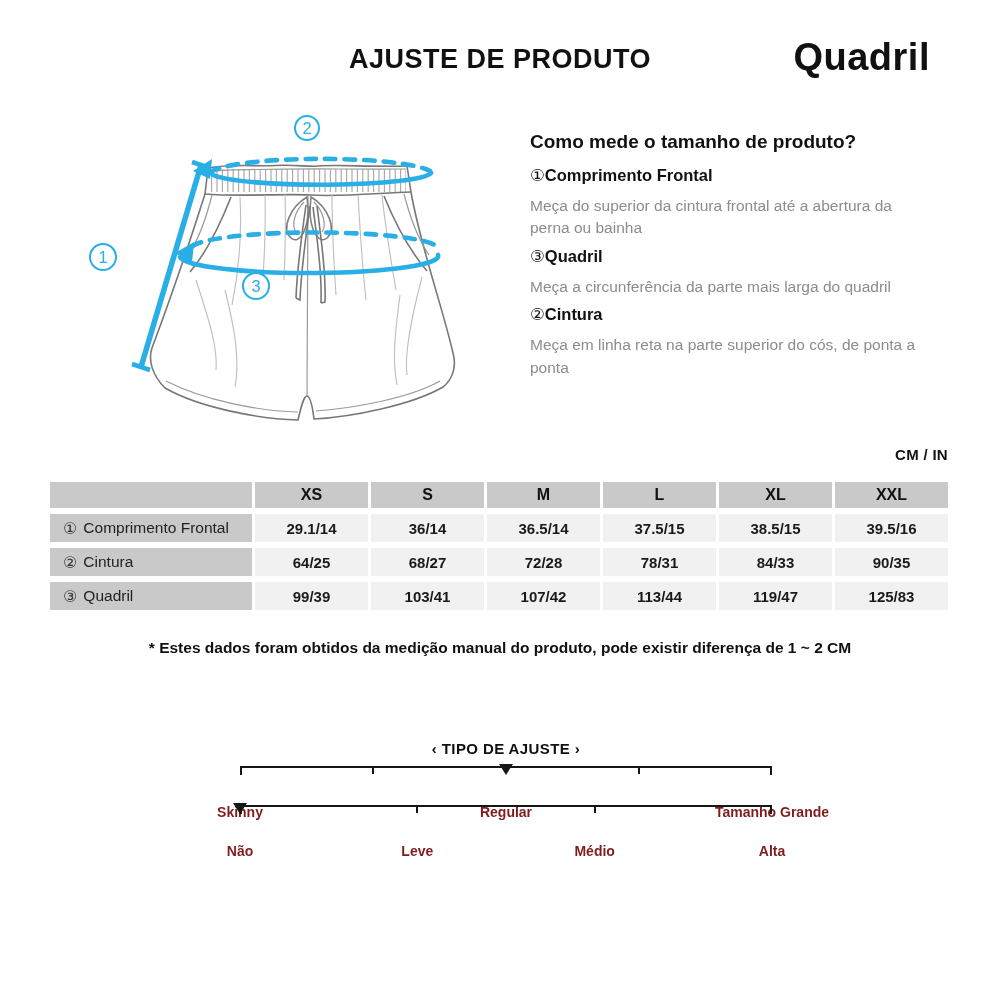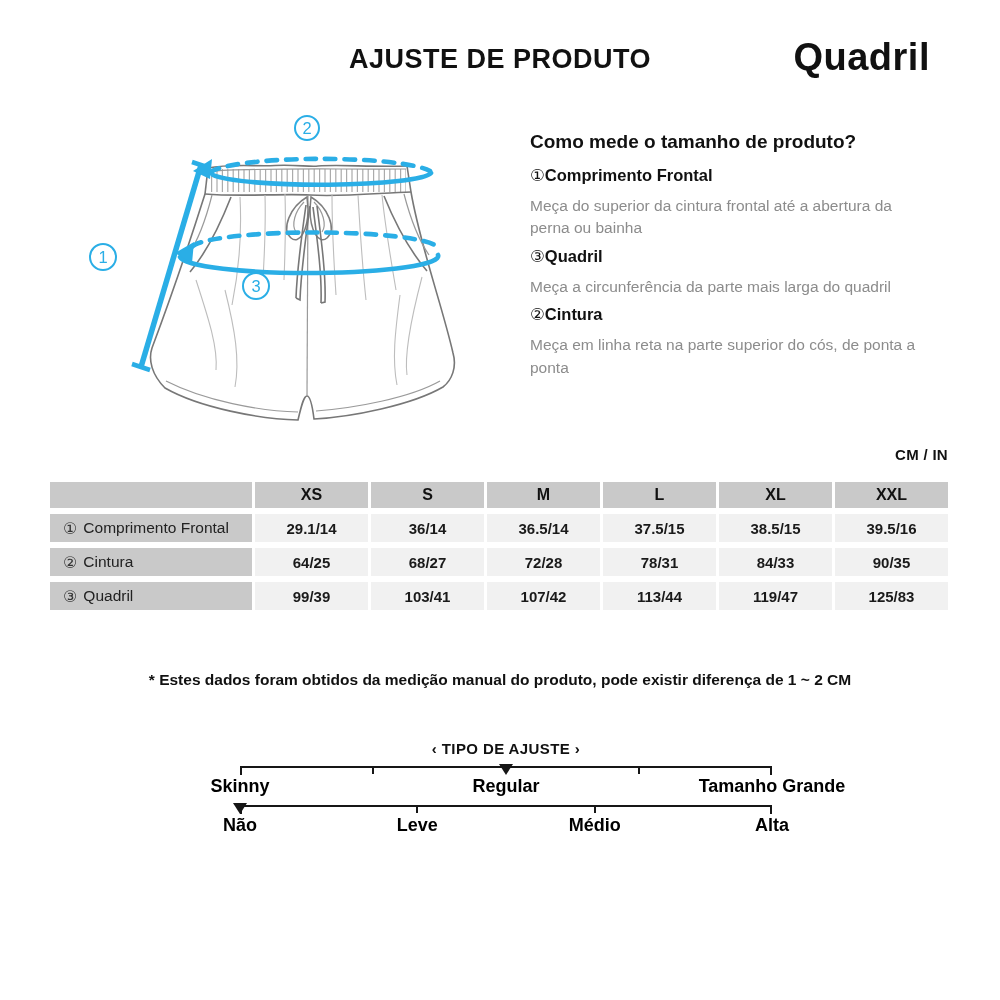--- a/index.html
+++ b/index.html
@@ -35,34 +35,34 @@
   .size-table { position:absolute; left:50px; top:482px; width:894px;
     display:grid; grid-template-columns:202px repeat(6,113px); grid-template-rows:26px 28px 28px 28px; gap:6px 3px; }
   .size-table .cell { display:flex; align-items:center; justify-content:center; }
   .size-table .th { background:var(--table-header-bg,#c9c9c9); font-weight:bold; font-size:16px; }
   .size-table .rl { background:var(--table-header-bg,#c9c9c9); justify-content:flex-start; padding-left:13px;
     font-size:15.5px; color:#222; }
   .size-table .rl .tnum { font-family:"DejaVu Sans",sans-serif; margin-right:6px; font-size:16px; color:#333; }
   .size-table .tv { background:var(--table-cell-bg,#f1f1f1); font-weight:bold; font-size:15px; color:#1a1a1a; }
 
   .footnote { position:absolute; top:639px; left:0; width:100%; text-align:center;
-    font-size:15.5px; font-weight:bold;margin-top:32px; }
+    font-size:15.5px; font-weight:bold; }
 
   .scales { position:absolute; left:240px; top:740px; width:532px; }
   .scale + .scale { margin-top:14px; }
   .scale-title { text-align:center; font-size:15px; font-weight:bold; letter-spacing:.4px; margin-bottom:9px; }
   .scale-line { position:relative; height:2px; background:var(--scale-ink,#161616); margin-bottom:8px; }
   .scale-line .tick { position:absolute; top:0; width:2px; height:8px; background:var(--scale-ink,#161616); }
   .scale-line .tick.end { height:9px; }
   .scale-line .marker { position:absolute; top:-2px; width:0; height:0;
     border-left:7px solid transparent; border-right:7px solid transparent;
     border-top:11px solid var(--scale-ink,#161616); }
   .scale-labels { position:relative; height:15px; }
   .scale-labels span { position:absolute; transform:translateX(-50%); white-space:nowrap;
-    font-size:18px; font-weight:bold; color:#000000; }
+    font-size:14px; font-weight:bold; color:#7f1d1d;margin-top:28px; }
 </style>
 </head>
 <body>
 
 <div class="page-title">AJUSTE DE PRODUTO</div>
 <div class="brand-logo">Quadril</div>
 
 <svg class="diagram" viewBox="0 0 450 340" xmlns="http://www.w3.org/2000/svg">
   <g>
 

